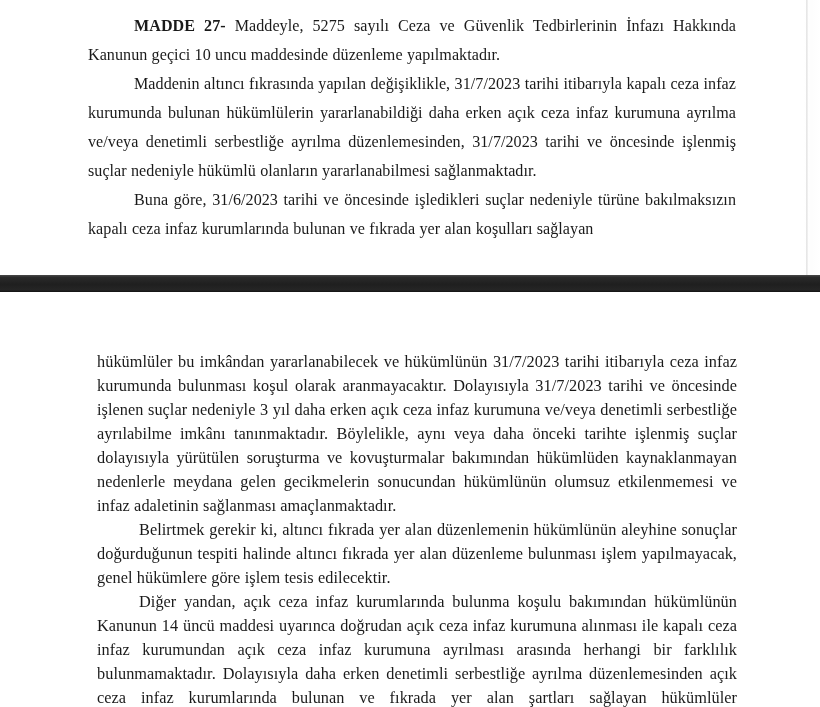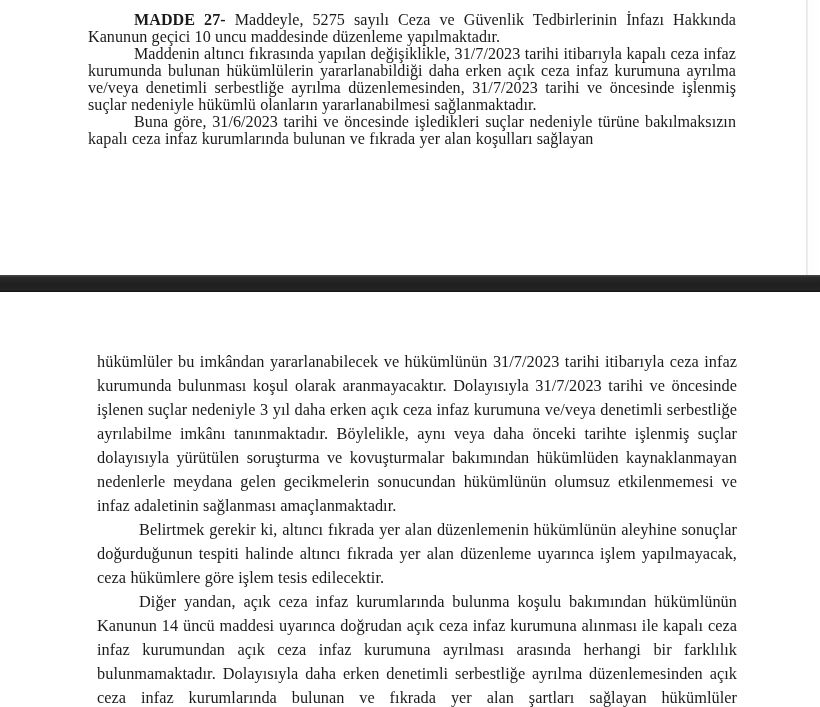--- a/index.html
+++ b/index.html
@@ -83,21 +83,21 @@
     margin: 0;
     text-align: justify;
     text-justify: inter-word;
     font-size: 16.2px;
     line-height: 23.3px;
     letter-spacing: 0.05px;
     word-spacing: 0.2px;
   }
   #page-top p.para {
     font-size: 16.1px;
-    line-height: 17px;
+    line-height: 29px;
   }
   #page-bottom p.para {
     font-size: 16.3px;
     line-height: 24.0px;
   }
   p.indent {
     text-indent: 46px;
   }
   p.indent-sm {
     text-indent: 42px;
@@ -135,18 +135,18 @@
 
 <div id="separator-band"></div>
 <div id="scan-ghost-row"></div>
 
 <div class="scan-page" id="page-bottom">
 
   <div class="text-col">
 
     <p class="para noindent">hükümlüler bu imkândan yararlanabilecek ve hükümlünün 31/7/2023 tarihi itibarıyla ceza infaz kurumunda bulunması koşul olarak aranmayacaktır. Dolayısıyla 31/7/2023 tarihi ve öncesinde işlenen suçlar nedeniyle 3 yıl daha erken açık ceza infaz kurumuna ve/veya denetimli serbestliğe ayrılabilme imkânı tanınmaktadır. Böylelikle, aynı veya daha önceki tarihte işlenmiş suçlar dolayısıyla yürütülen soruşturma ve kovuşturmalar bakımından hükümlüden kaynaklanmayan nedenlerle meydana gelen gecikmelerin sonucundan hükümlünün olumsuz etkilenmemesi ve infaz adaletinin sağlanması amaçlanmaktadır.</p>
 
-    <p class="para indent-sm">Belirtmek gerekir ki, altıncı fıkrada yer alan düzenlemenin hükümlünün aleyhine sonuçlar doğurduğunun tespiti halinde altıncı fıkrada yer alan düzenleme uyarınca işlem yapılmayacak, ceza hükümlere göre işlem tesis edilecektir.</p>
+    <p class="para indent-sm">Belirtmek gerekir ki, altıncı fıkrada yer alan düzenlemenin hükümlünün aleyhine sonuçlar doğurduğunun tespiti halinde altıncı fıkrada yer alan düzenleme bulunması işlem yapılmayacak, genel hükümlere göre işlem tesis edilecektir.</p>
 
     <p class="para indent-sm">Diğer yandan, açık ceza infaz kurumlarında bulunma koşulu bakımından hükümlünün Kanunun 14 üncü maddesi uyarınca doğrudan açık ceza infaz kurumuna alınması ile kapalı ceza infaz kurumundan açık ceza infaz kurumuna ayrılması arasında herhangi bir farklılık bulunmamaktadır. Dolayısıyla daha erken denetimli serbestliğe ayrılma düzenlemesinden açık ceza infaz kurumlarında bulunan ve fıkrada yer alan şartları sağlayan hükümlüler yararlanabilecektir.</p>
 
   </div>
 </div>
 
 </body></html>

